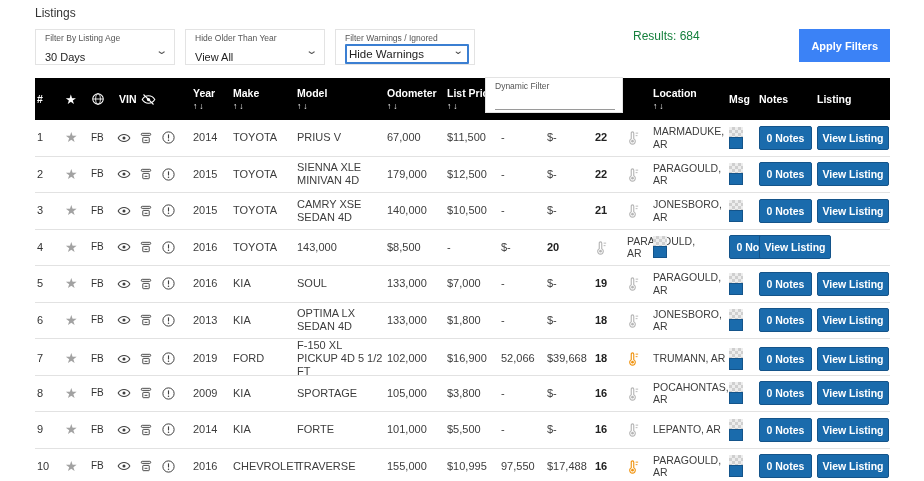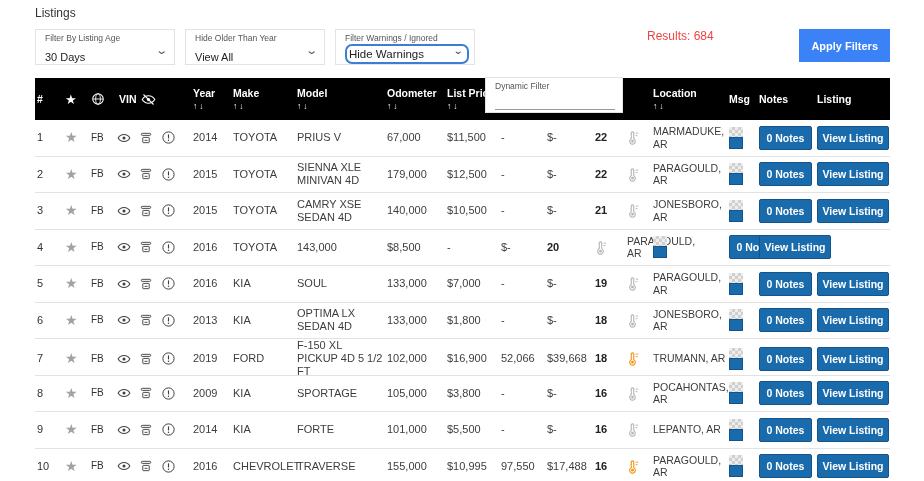--- a/index.html
+++ b/index.html
@@ -10,30 +10,30 @@
 
   
   .filter-bar { display:flex; margin-top:9px; height:36px; }
   .fbox { width:140px; height:36px; border:1px solid #e3e3e3; background:#fff;
     padding:3px 8px 2px 9px; position:relative; margin-right:10px; }
   .fbox .flabel { font-size:8.5px; color:#555; }
   .fbox .fvalue { font-size:11px; color:#222; margin-top:8px; }
   .fbox .chev { position:absolute; right:8px; top:14px; font-size:11px; color:#555;
     transform:scaleX(1.4); }
   .warn-select { width:124px; height:20px; margin-top:1px; border:2px solid #3b7fd2;
-    border-radius:7px; font-size:11.5px; color:#222; background:#fff; padding:0 2px;
+    border-radius:1px; font-size:11.5px; color:#222; background:#fff; padding:0 2px;
     font-family:"Liberation Sans", sans-serif; appearance:none; -webkit-appearance:none; }
   .warn-wrap { position:relative; }
   .warn-wrap .selchev { position:absolute; right:12px; top:15px; font-size:10px; color:#444;
     pointer-events:none; transform:scaleX(1.3); }
   .dyn-box { width:138px;margin-top:48px; }
   .dyn-input { width:120px; border:none; border-bottom:1px solid #9a9a9a; font-size:12px;
     height:16px; margin-top:2px; outline:none; background:transparent;
     font-family:"Liberation Sans", sans-serif; }
-  .results { font-size:12px; color:#ef4444; margin-left:14px; }
+  .results { font-size:12px; color:#15803d; }
   .apply-btn { margin-left:auto; background:#3b82f6; color:#fff; border:none;
     font-size:11px; font-weight:bold; padding:0 12px; height:33px; cursor:pointer;
     font-family:"Liberation Sans", sans-serif; }
 
   
   .table { margin-top:13px; width:855px; }
   .grid { display:grid;
     grid-template-columns:28px 26px 28px 22px 22px 30px 40px 64px 90px 60px 54px 46px 48px 32px 26px 76px 30px 58px 74px;
     align-items:center; }
   .thead { background:#000; color:#fff; height:42px; }

